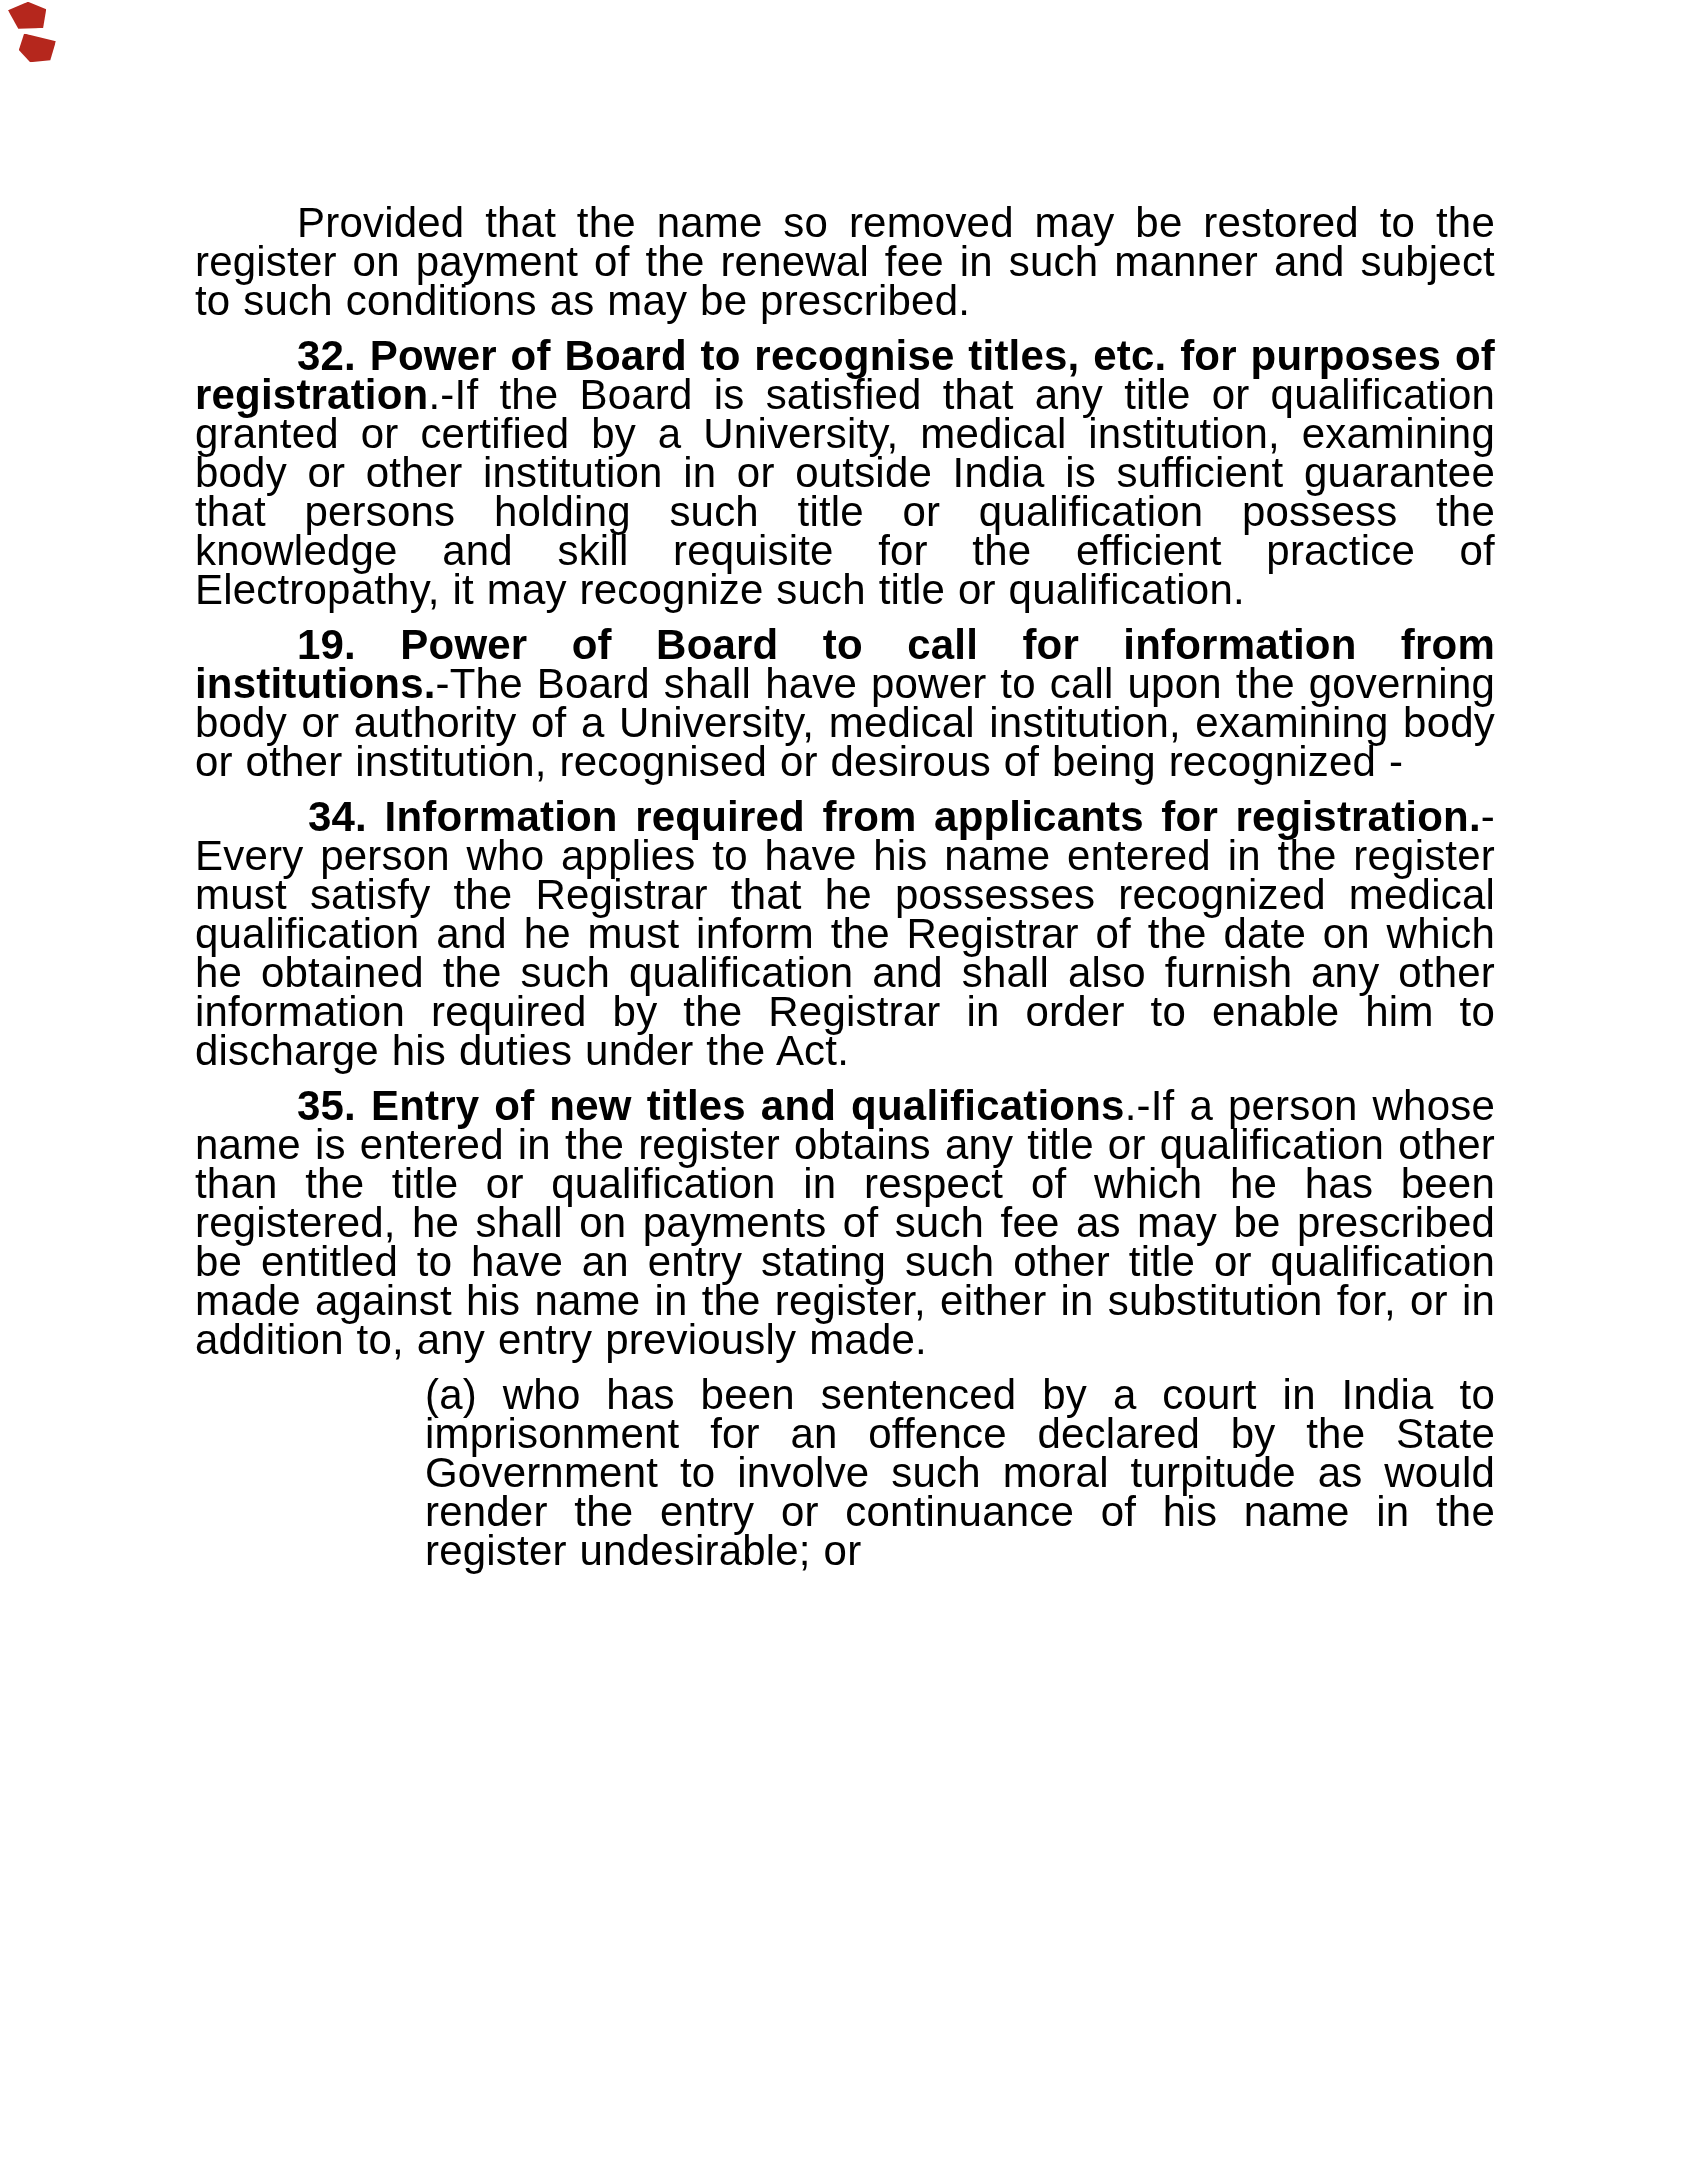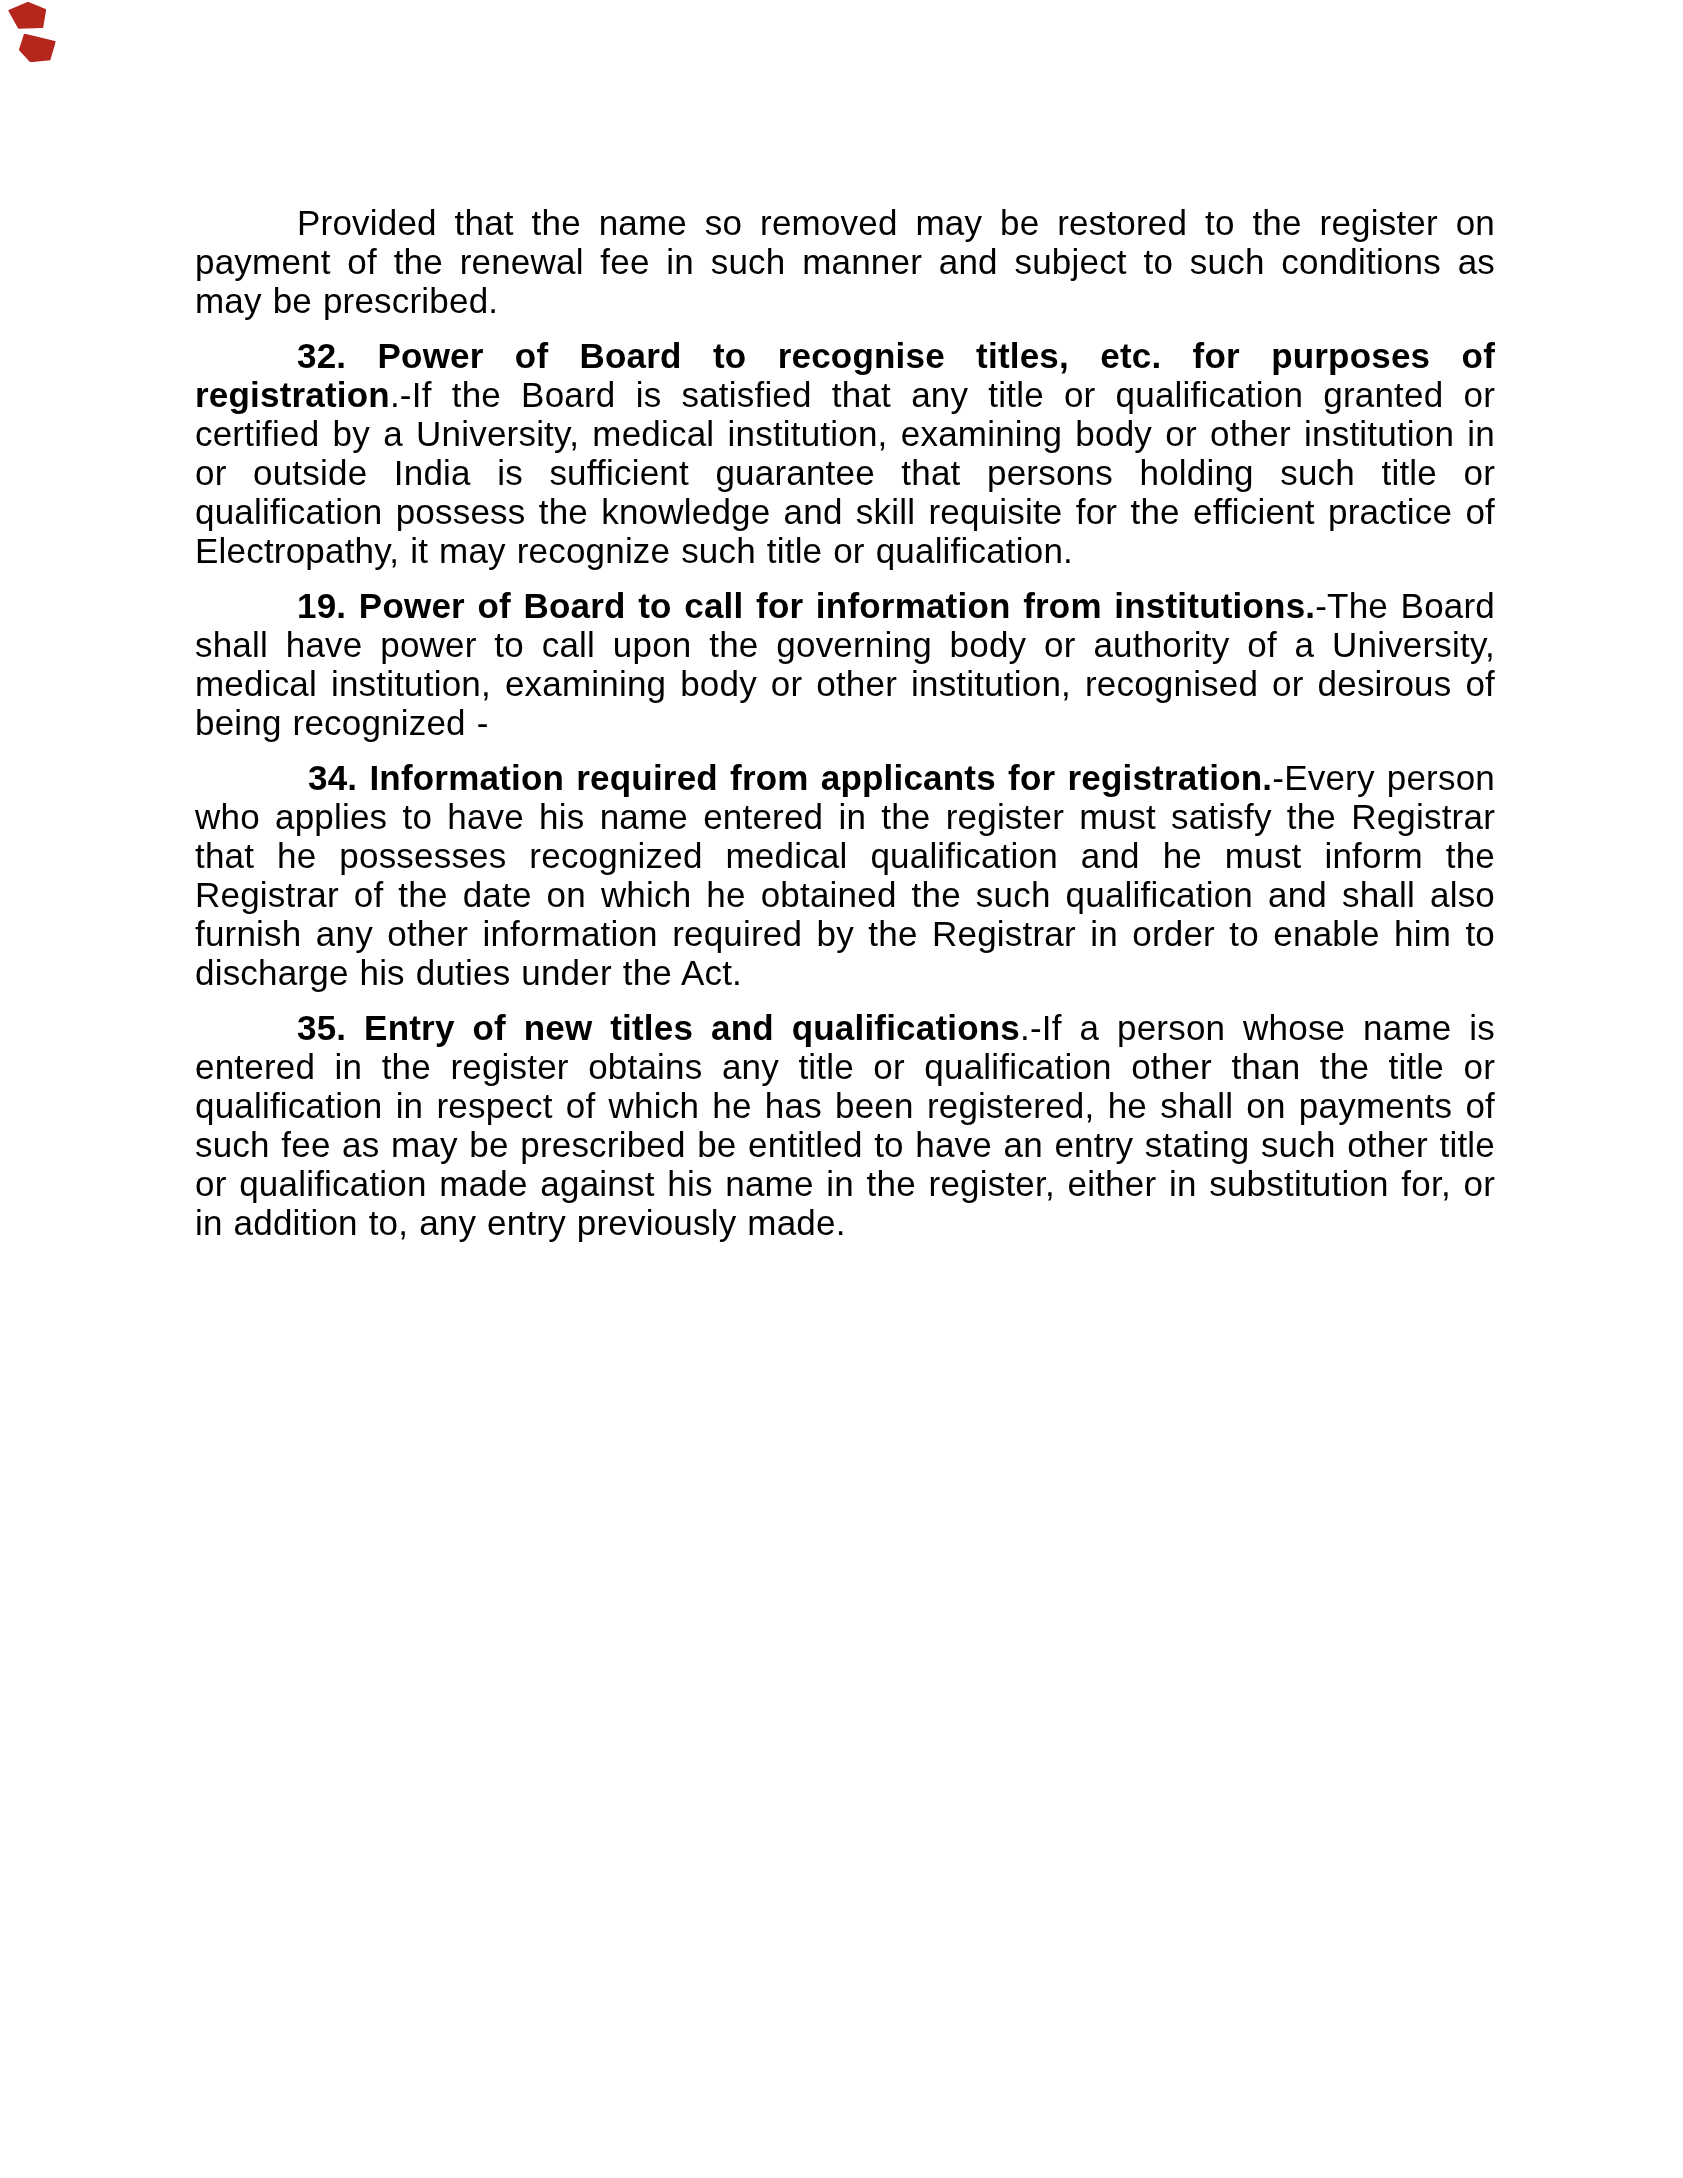--- a/index.html
+++ b/index.html
@@ -10,21 +10,21 @@
     background: #ffffff;
     overflow: hidden;
     font-family: "Liberation Sans", sans-serif;
     color: #000000;
   }
   .content {
     position: absolute;
     left: 195px;
     top: 203px;
     width: 1300px;
-    font-size: 35px;
+    font-size: 42px;
     line-height: 39px;
     text-align: justify;
     letter-spacing: 0.2px;
     word-spacing: 1px;
   }
   p.para {
     margin: 0;
     padding: 0;
   }
   p.para + p.para { margin-top: 16px; }
@@ -55,15 +55,16 @@
 
 <div class="page">
   <div class="ink-mark m1"></div>
   <div class="ink-mark m2"></div>
   <div class="content" id="document-content">
       <p class="para indent"><span>Provided that the name so removed may be restored to the register on payment of the renewal fee in such manner and subject to such conditions as may be prescribed.</span></p>
       <p class="para indent"><span class="bold">32. Power of Board to recognise titles, etc. for purposes of registration</span><span>.-If the Board is satisfied that any title or qualification granted or certified by a University, medical institution, examining body or other institution in or outside India is sufficient guarantee that persons holding such title or qualification possess the knowledge and skill requisite for the efficient practice of Electropathy, it may recognize such title or qualification.</span></p>
       <p class="para indent"><span class="bold">19. Power of Board to call for information from institutions.</span><span>-The Board shall have power to call upon the governing body or authority of a University, medical institution, examining body or other institution, recognised or desirous of being recognized -</span></p>
       <p class="para indent-34 gap-big"><span class="bold">34. Information required from applicants for registration.</span><span>-Every person who applies to have his name entered in the register must satisfy the Registrar that he possesses recognized medical qualification and he must inform the Registrar of the date on which he obtained the such qualification and shall also furnish any other information required by the Registrar in order to enable him to discharge his duties under the Act.</span></p>
       <p class="para indent"><span class="bold">35. Entry of new titles and qualifications</span><span>.-If a person whose name is entered in the register obtains any title or qualification other than the title or qualification in respect of which he has been registered, he shall on payments of such fee as may be prescribed be entitled to have an entry stating such other title or qualification made against his name in the register, either in substitution for, or in addition to, any entry previously made.</span></p>
+      <p class="para item2 gap-big"><span>(a) who has been sentenced by a court in India to imprisonment for an offence declared by the State Government to involve such moral turpitude as would render the entry or continuance of his name in the register undesirable; or</span></p>
     </div>
 </div>
 
 
 </body></html>

